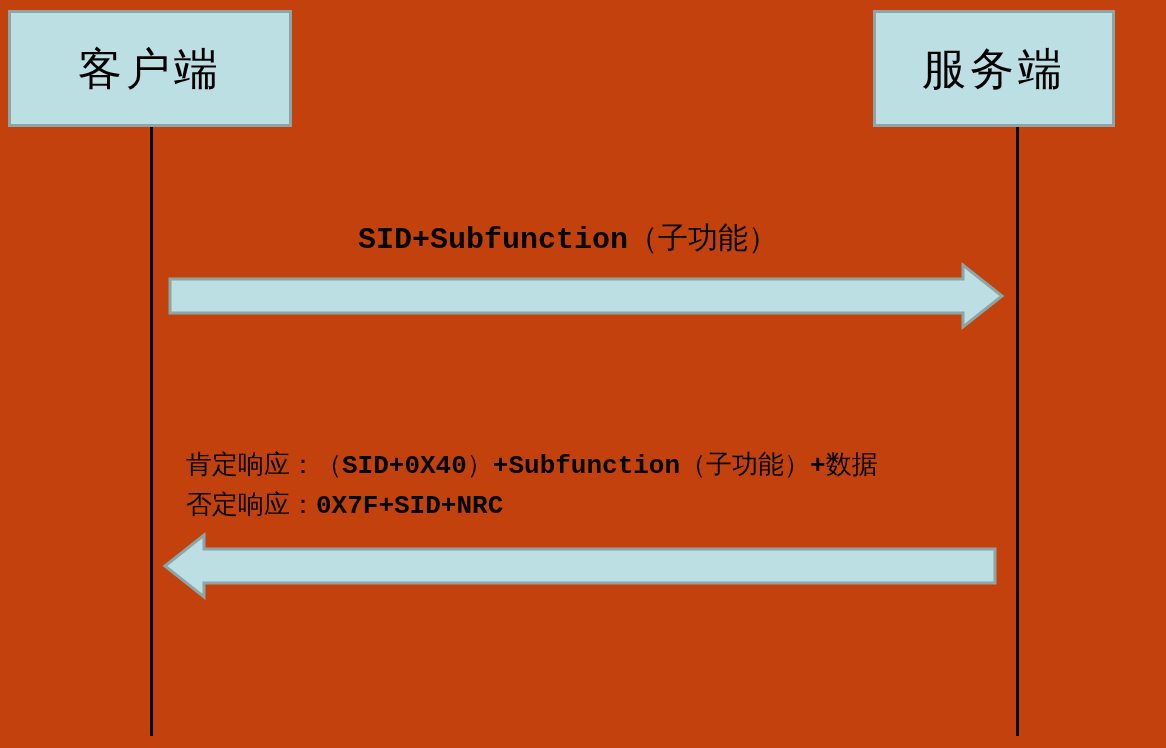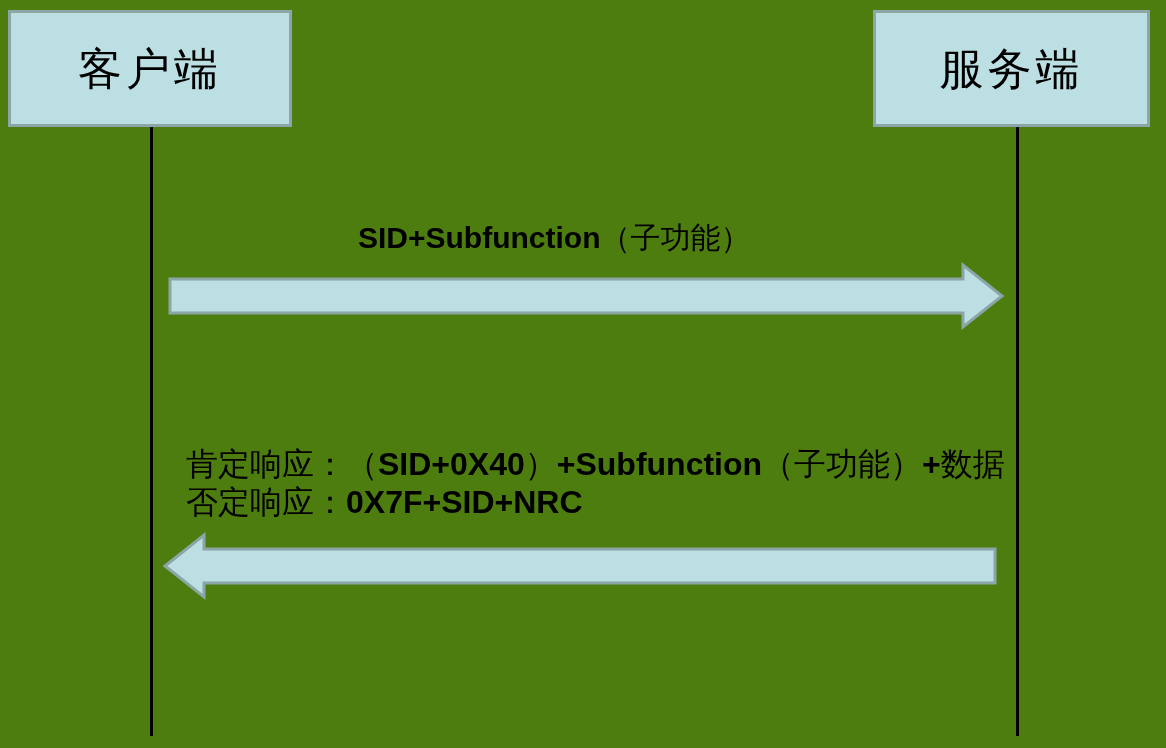--- a/index.html
+++ b/index.html
@@ -8,21 +8,21 @@
     padding: 0;
     background: #ffffff;
   }
   body {
     font-family: "Liberation Sans", sans-serif;
   }
   #canvas {
     position: relative;
     width: 1166px;
     height: 748px;
-    background: #4d7c0f;
+    background: #c2410c;
     overflow: hidden;
   }
 
   
   .actor-box {
     position: absolute;
     box-sizing: border-box;
     background: #bbdfe3;
     border: 3px solid #8ca6a8;
     display: flex;
@@ -39,21 +39,21 @@
   }
   #actor-client {
     left: 8px;
     top: 10px;
     width: 284px;
     height: 117px;
   }
   #actor-server {
     left: 873px;
     top: 10px;
-    width: 277px;
+    width: 242px;
     height: 117px;
   }
 
   
   .lifeline {
     position: absolute;
     width: 3px;
     background: #000000;
   }
   #lifeline-client {
@@ -93,34 +93,34 @@
   #label-request {
     left: 358px;
     top: 218px;
     font-size: 30px;
     font-weight: bold;
     letter-spacing: 0px;
   }
   #label-response {
     left: 186px;
     top: 445px;
-    font-size: 32px;
+    font-size: 26px;
     line-height: 38px;
     font-weight: bold;
   }
   .msg-line {
     display: block;
   }
   .cjk {
     font-family: "DejaVu Serif", "Liberation Serif", serif;
     font-weight: normal;
     text-align: center;
   }
   .latin {
-    font-family: Liberation Sans, sans-serif;
+    font-family: Liberation Mono, monospace;
     font-weight: bold;
   }
 
   
   #watermark {
     position: absolute;
     left: 921px;
     top: 712px;
     font-size: 17px;
     color: #c9c9c9;

